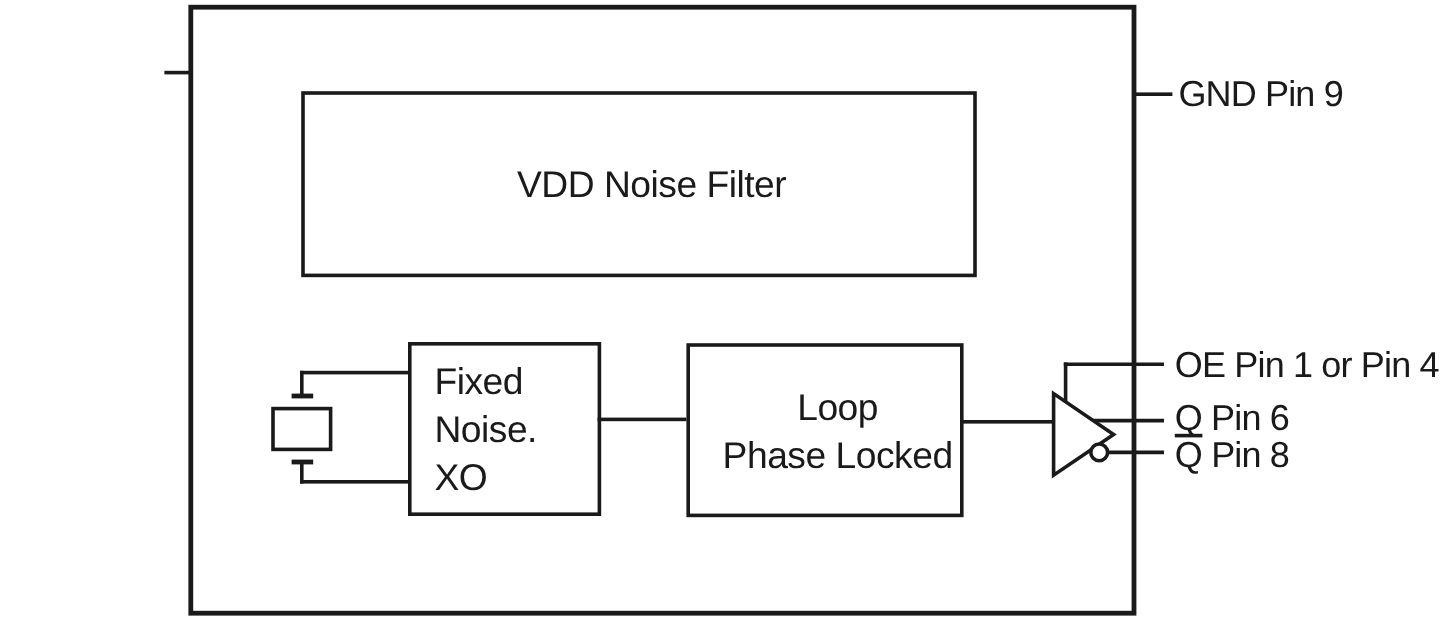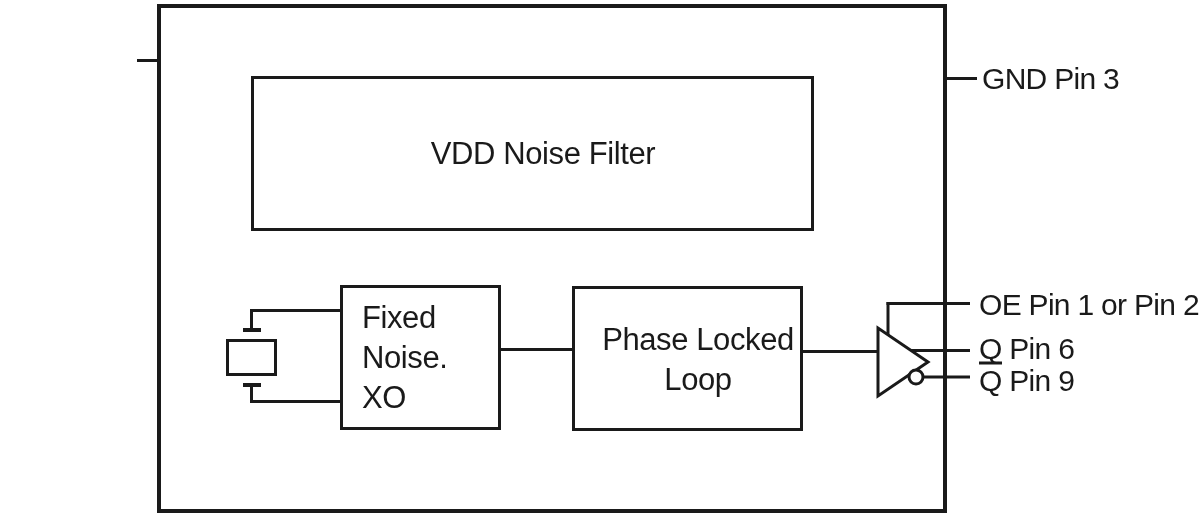--- a/index.html
+++ b/index.html
@@ -114,21 +114,21 @@
 </head>
 <body>
 
 <div class="stage">
 
   <div class="outer-box"></div>
 
   <div class="wire" style="left:137px; top:59px; width:22px; height:3px;"></div>
 
   <div class="wire" style="left:944px; top:77px; width:33px; height:3px;"></div>
-  <div class="pin-label" style="left:982px; top:79px;">GND Pin 3</div>
+  <div class="pin-label" style="left:982px; top:79px;">GND Pin 9</div>
 
   <div class="box box-nf">
     <span>VDD Noise Filter</span>
   </div>
 
   <div class="wire" style="left:250px; top:309px; width:93px; height:3px;"></div>
   <div class="wire" style="left:250px; top:309px; width:3px; height:22px;"></div>
   <div class="crystal">
     <div class="plate" style="top:0;"></div>
     <div class="body"></div>
@@ -138,37 +138,37 @@
   <div class="wire" style="left:250px; top:400px; width:93px; height:3px;"></div>
 
   <div class="box box-xo">
     <span>Fixed</span>
     <span>Noise. XO</span>
   </div>
 
   <div class="wire" style="left:498px; top:348px; width:78px; height:3px;"></div>
 
   <div class="box box-pll">
+    <span>Loop</span>
     <span>Phase Locked</span>
-    <span>Loop</span>
   </div>
 
   <div class="wire" style="left:800px; top:350px; width:80px; height:3px;"></div>
 
   <svg class="buffer-svg" viewBox="0 0 120 120">
 
     <line x1="26.5" y1="13.5" x2="110" y2="13.5" stroke="#1a1a1a" stroke-width="3"></line>
     <line x1="28" y1="12" x2="28" y2="50" stroke="#1a1a1a" stroke-width="3"></line>
 
     <line x1="45" y1="60.5" x2="110" y2="60.5" stroke="#1a1a1a" stroke-width="3"></line>
 
     <line x1="50" y1="87" x2="110" y2="87" stroke="#1a1a1a" stroke-width="3"></line>
 
     <polygon points="18,38 18,106 68,72" fill="#ffffff" stroke="#1a1a1a" stroke-width="3"></polygon>
 
     <circle cx="56" cy="87" r="7" fill="#ffffff" stroke="#1a1a1a" stroke-width="3"></circle>
   </svg>
 
-  <div class="pin-label" style="left:979px; top:305px;">OE Pin 1 or Pin 2</div>
+  <div class="pin-label" style="left:979px; top:305px;">OE Pin 1 or Pin 4</div>
   <div class="pin-label" style="left:979px; top:349px;">Q Pin 6</div>
-  <div class="pin-label" style="left:979px; top:380px;"><span class="ovl">Q</span><span class="pre"> Pin 9</span></div>
+  <div class="pin-label" style="left:979px; top:380px;"><span class="ovl">Q</span><span class="pre"> Pin 8</span></div>
 
 </div>
 
 </body></html>

